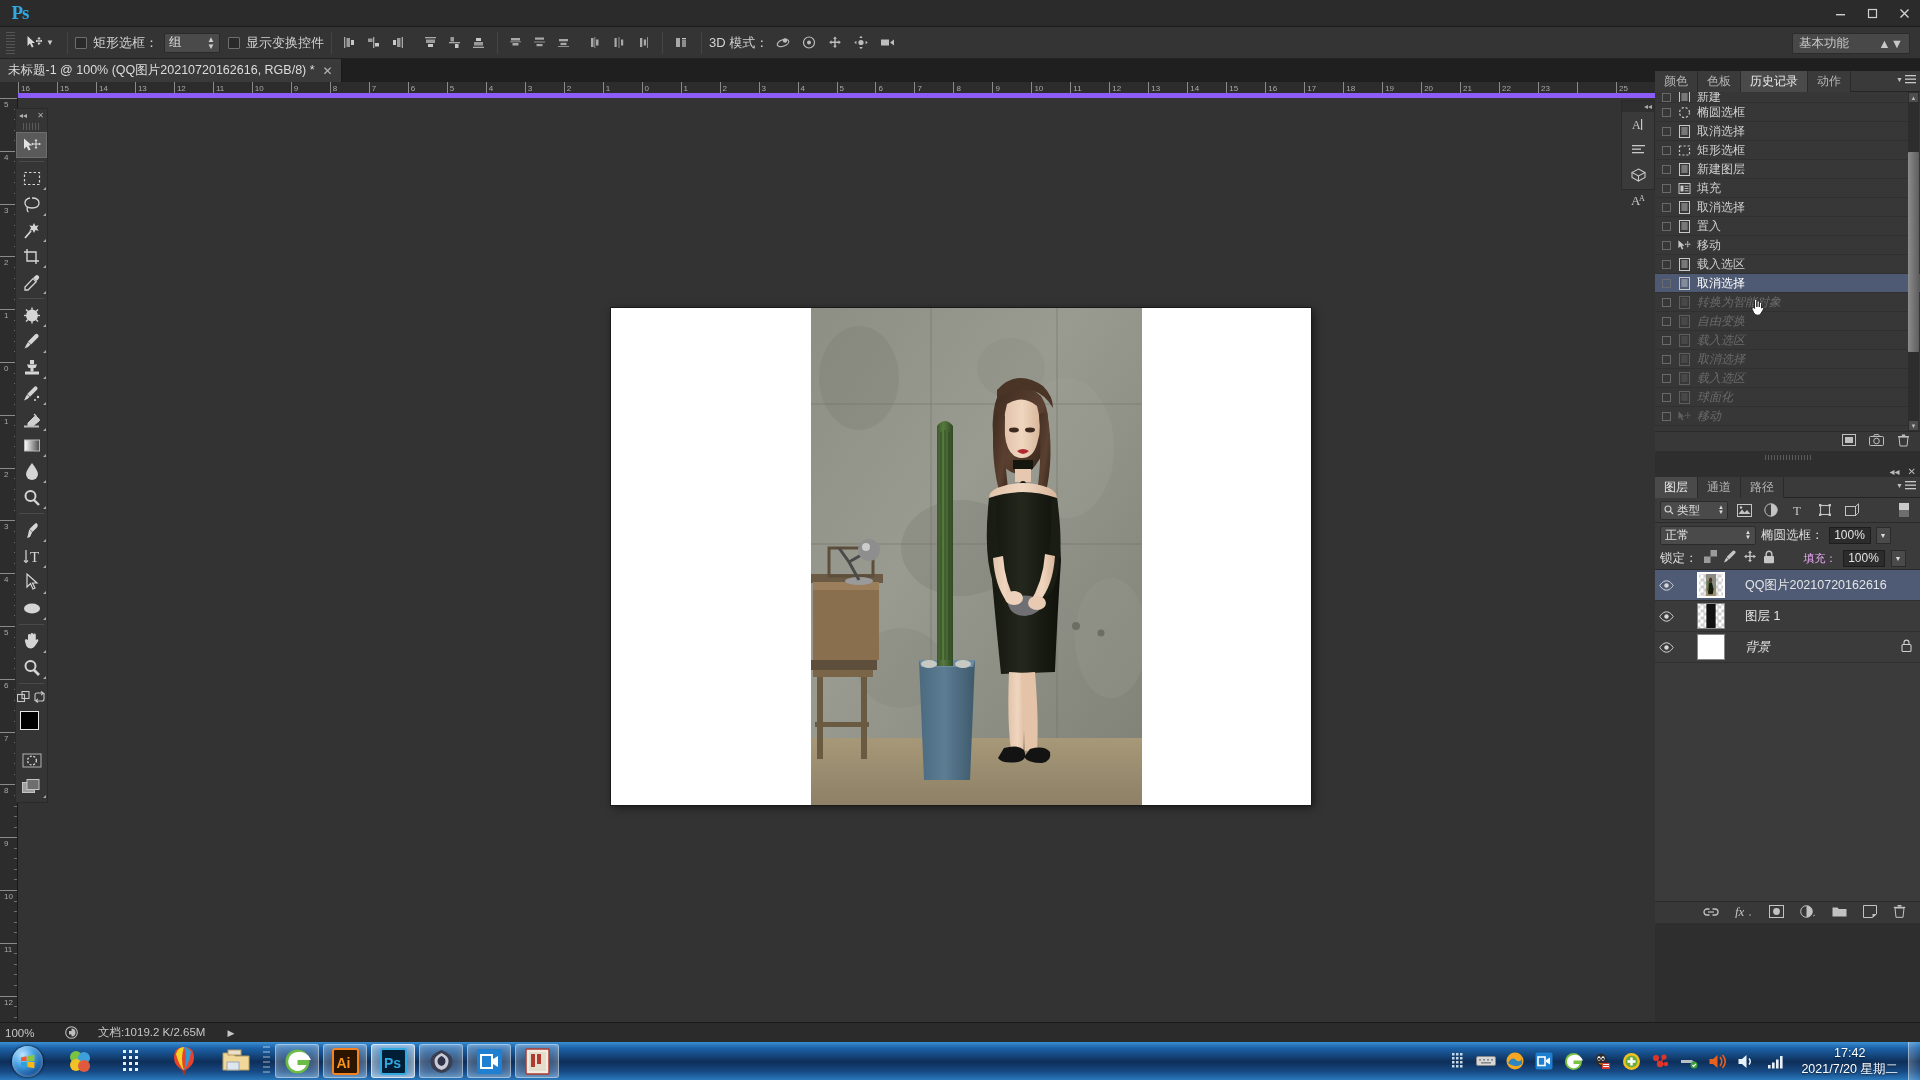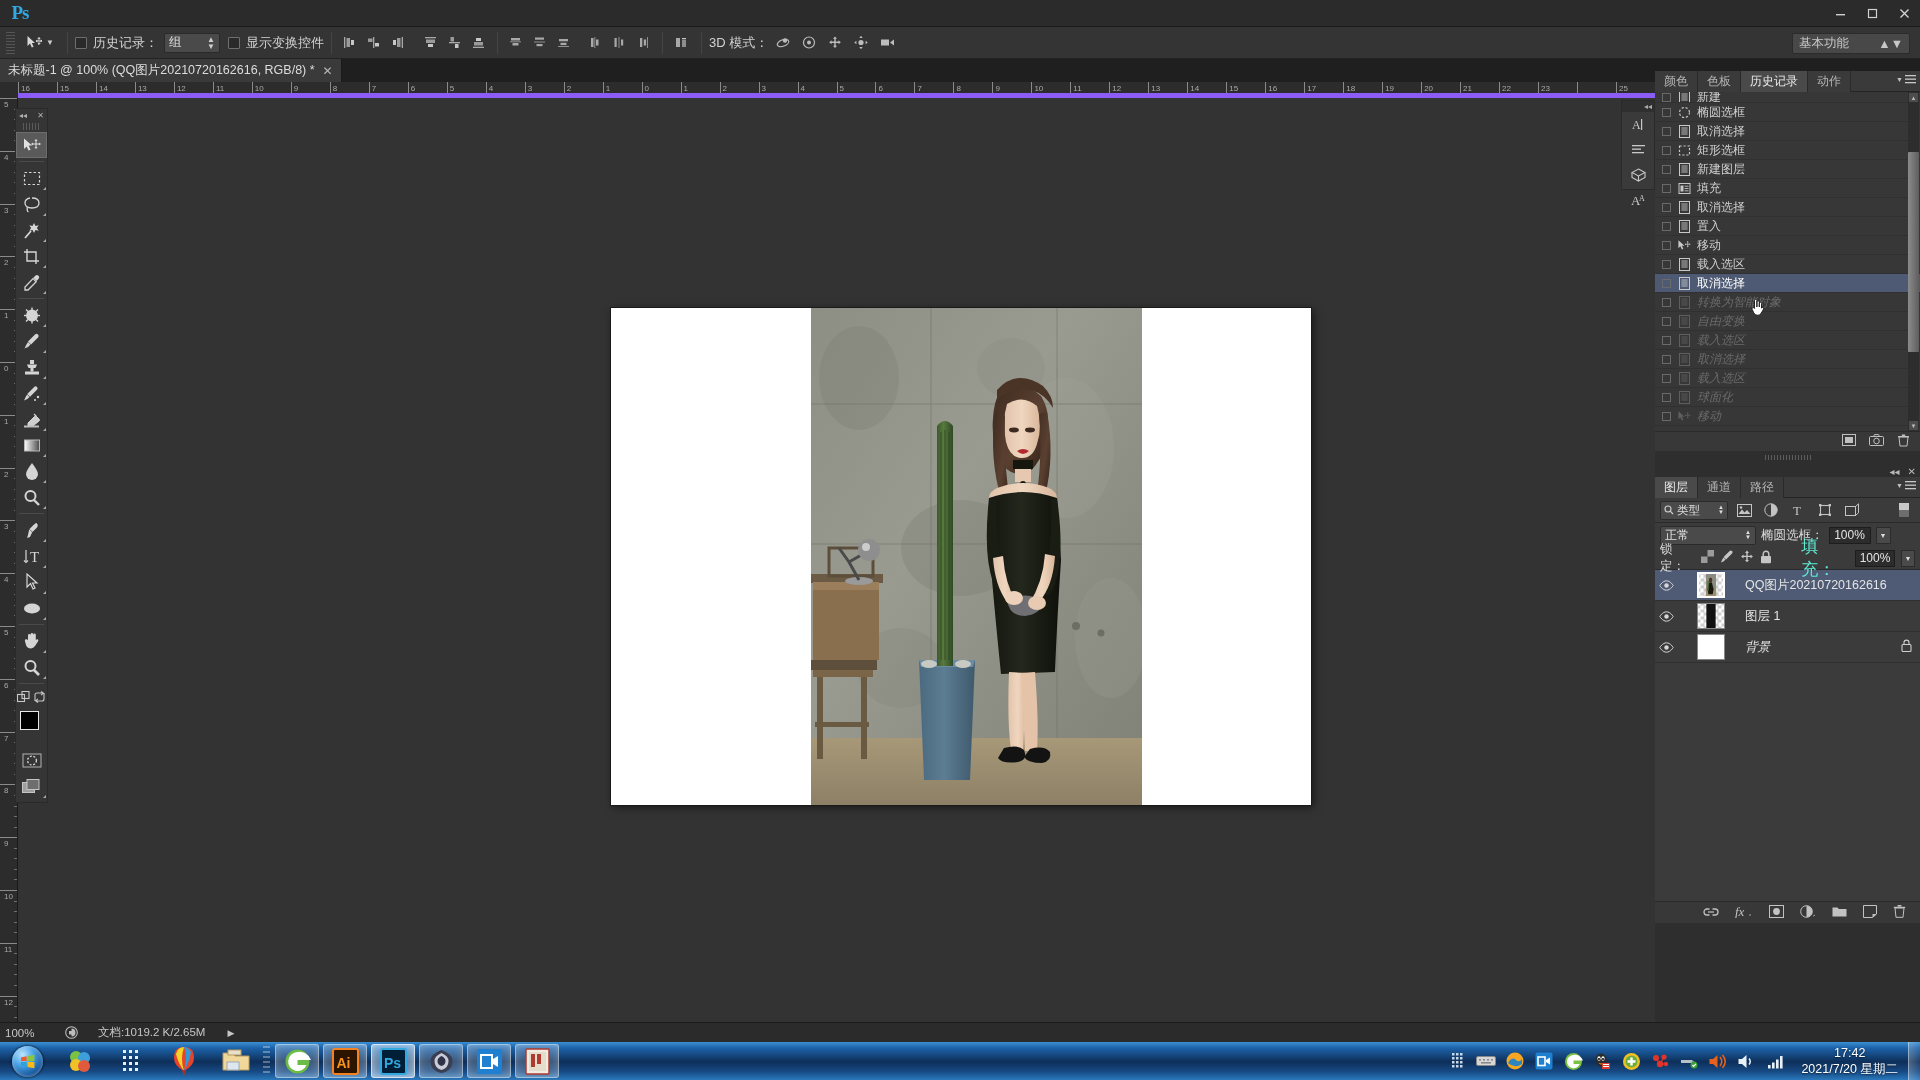--- a/index.html
+++ b/index.html
@@ -210,21 +210,21 @@
     <div class="tool-preview">
       <svg width="17" height="16" viewBox="0 0 17 16">
         <path d="M1.5 1 L1.5 11 L4 8.6 L5.8 12.6 L7.6 11.8 L5.8 8 L9 8 Z" fill="#d8d8d8"></path>
         <path d="M13 3.2 v5.6 M10.2 6 h5.6 M13 2.4 l-1.1 1.1 h2.2z M13 9.6 l-1.1-1.1 h2.2z M10 6 l1.1-1.1 v2.2z M16 6 l-1.1-1.1 v2.2z" stroke="#d8d8d8" stroke-width=".8" fill="#d8d8d8"></path>
       </svg>
       <span style="font-size:8px;color:#ccc;">▼</span>
     </div>
     <div class="opt-sep"></div>
     <div class="opt-grp" style="margin-right:8px;">
       <span class="cbx"></span>
-      <span class="opt-label">历史记录：</span>
+      <span class="opt-label">矩形选框：</span>
       <div class="sel">
         <span>组</span>
         <span class="arrows">
             <i style="font-style:normal">▲</i>
             <i style="font-style:normal">▼</i>
           </span>
       </div>
     </div>
     <div class="opt-grp">
       <span class="cbx"></span>
@@ -1515,21 +1515,21 @@
         <svg width="14" height="14" viewBox="0 0 14 14">
             <path d="M7 0.5 l2 2.4 h-1.3 v2.8 h2.8 v-1.3 l2.4 2 l-2.4 2 v-1.3 h-2.8 v2.8 h1.3 l-2 2.4 l-2-2.4 h1.3 v-2.8 h-2.8 v1.3 l-2.4-2 l2.4-2 v1.3 h2.8 v-2.8 h-1.3z" fill="#c6c6c6"></path>
           </svg>
       </span>
       <span>
         <svg width="12" height="14" viewBox="0 0 12 14">
             <rect x="1" y="6" width="10" height="7.2" rx="1" fill="#c6c6c6"></rect>
             <path d="M3.2 6 V4 a2.8 2.8 0 0 1 5.6 0 V6" fill="none" stroke="#c6c6c6" stroke-width="1.4"></path>
           </svg>
       </span>
-      <span style="font-size:17px;color:#5eead4;margin-left:23px">填充：</span>
+      <span style="font-size:11px;color:#f0abfc;margin-left:23px">填充：</span>
       <div class="numbox">
           <span>100%</span>
         </div>
       <div class="mini-arrow">▼</div>
     </div>
 
     <div class="layer-list" id="layer-list">
         <div class="lrow selected">
           <div class="eye">
             <svg width="15" height="11" viewBox="0 0 15 11">

